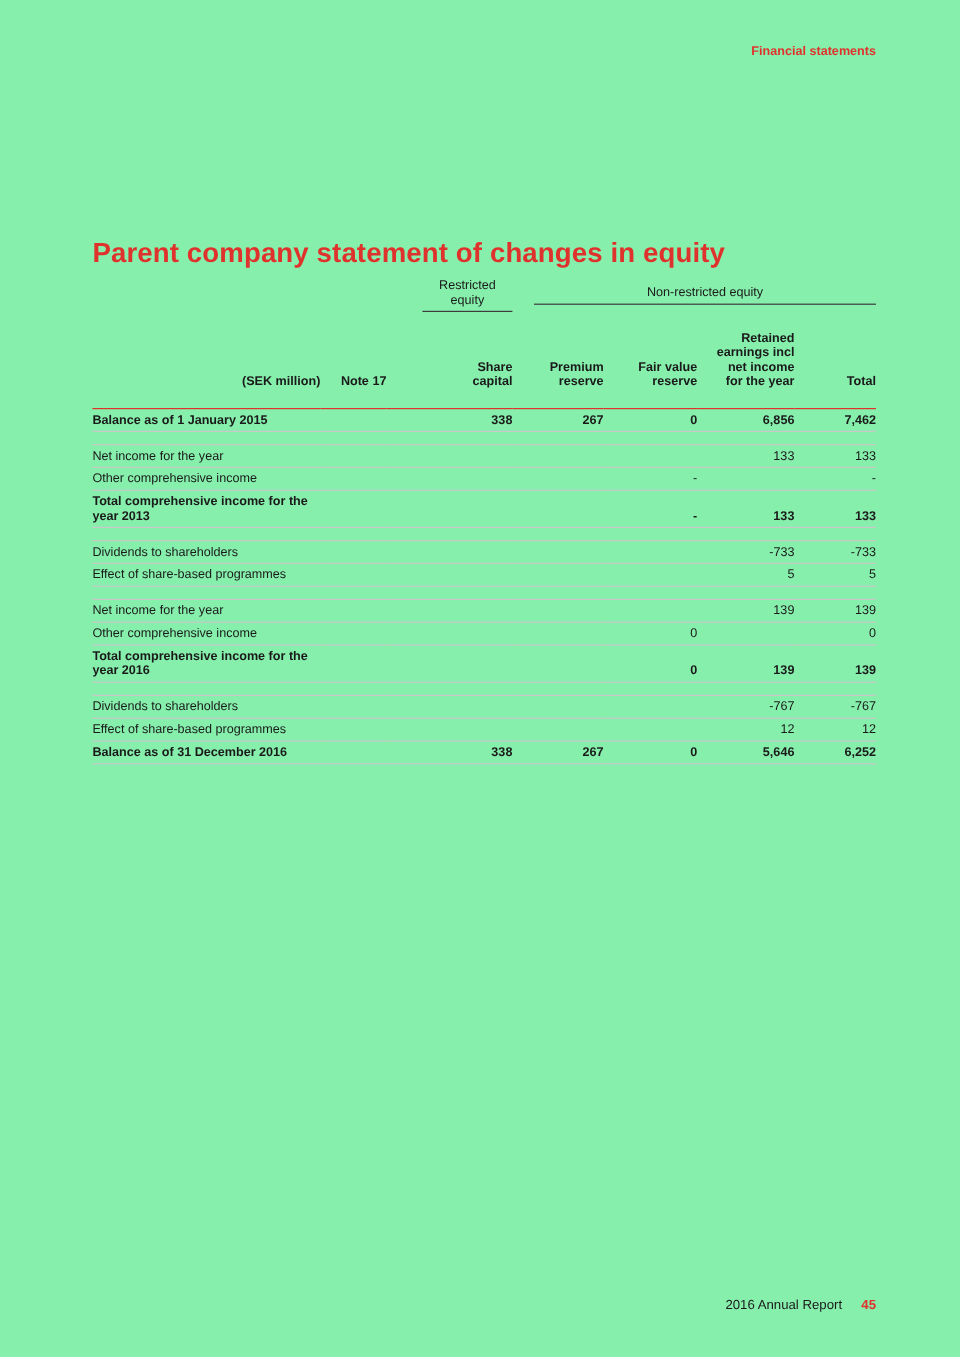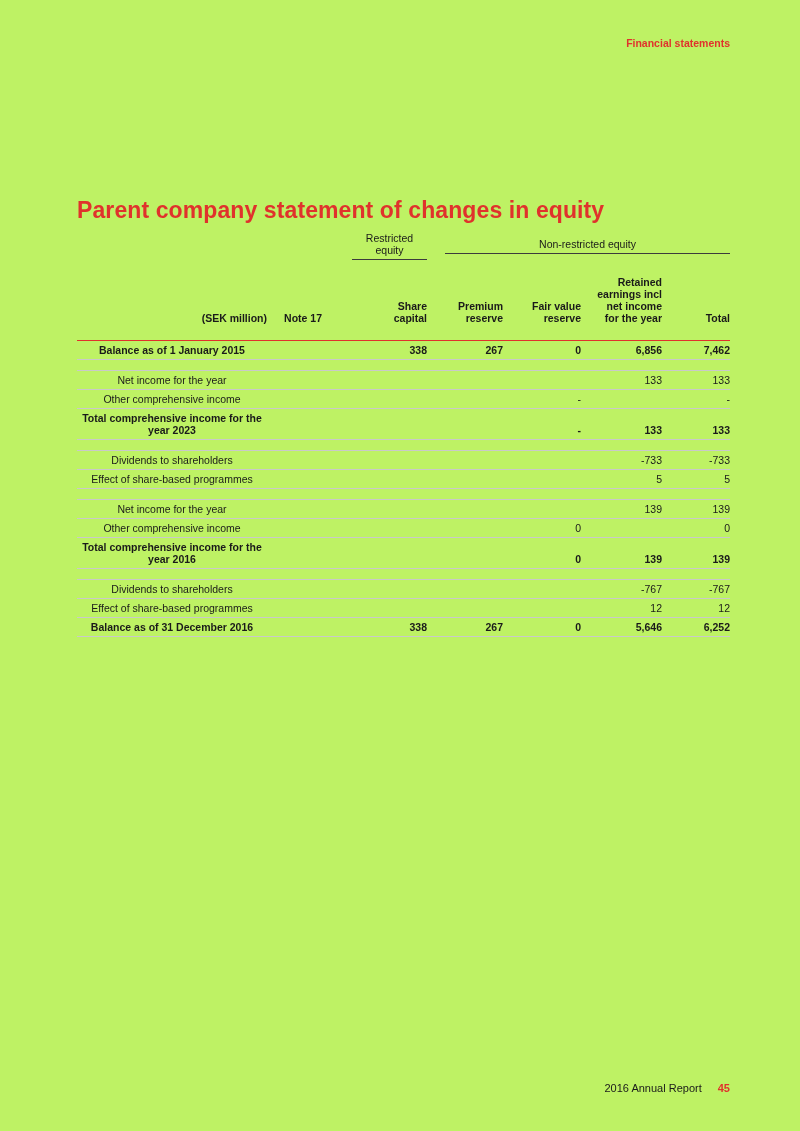--- a/index.html
+++ b/index.html
@@ -1,34 +1,34 @@
 <!DOCTYPE html>
 <html><head>
 <meta charset="utf-8">
 <style>
   * { box-sizing: border-box; }
   html, body { margin:0; padding:0; background:#ffffff; }
   .page {
-    position:relative; width:800px; height:1131px; background:#bef264;
+    position:relative; width:800px; height:1131px; background:#86efac;
     font-family:"Liberation Sans", sans-serif; color:#1a1a1a; overflow:hidden;
   }
   .fin-label {
     position:absolute; top:37px; right:70px;
     font-size:10.5px; font-weight:700; color:#e0322c;
   }
   .page-title {
     position:absolute; top:197px; left:77px;
     font-size:23px; font-weight:700; color:#e0322c; letter-spacing:0.1px;
   }
   table.equity-table {
     position:absolute; top:229px; left:77px; width:653px;
     border-collapse:collapse; table-layout:fixed; font-size:10.5px; color:#1a1a1a;
   }
   .equity-table th, .equity-table td { padding:3px 0 3px 8px; margin:0; }
-  .equity-table .col-label { text-align:center; padding-left:0; }
+  .equity-table .col-label { text-align:left; padding-left:0; }
   .equity-table .num { text-align:right; }
 
   .group-row th { font-weight:400; padding-bottom:4px; font-size:10.5px; }
   .group-line { border-bottom:1px solid #3c3c3c; padding-bottom:3px; text-align:center; }
   .group-line.restricted { margin-left:22px; }
   .group-line.nonrestricted { margin-left:10px; }
 
   tr.colhead th {
     font-weight:700; vertical-align:bottom; text-align:right;
     border-bottom:1px solid #e0322c; padding-top:12px; padding-bottom:16px;
@@ -114,21 +114,21 @@
         <tr class="">
           <td class="col-label">Other comprehensive income</td>
           <td class="num"></td>
           <td class="num"></td>
           <td class="num"></td>
           <td class="num">-</td>
           <td class="num"></td>
           <td class="num">-</td>
         </tr>
         <tr class="bold">
-          <td class="col-label">Total comprehensive income for the year 2023</td>
+          <td class="col-label">Total comprehensive income for the year 2013</td>
           <td class="num"></td>
           <td class="num"></td>
           <td class="num"></td>
           <td class="num">-</td>
           <td class="num">133</td>
           <td class="num">133</td>
         </tr>
         <tr class="spacer">
           <td colspan="7"></td>
         </tr>

